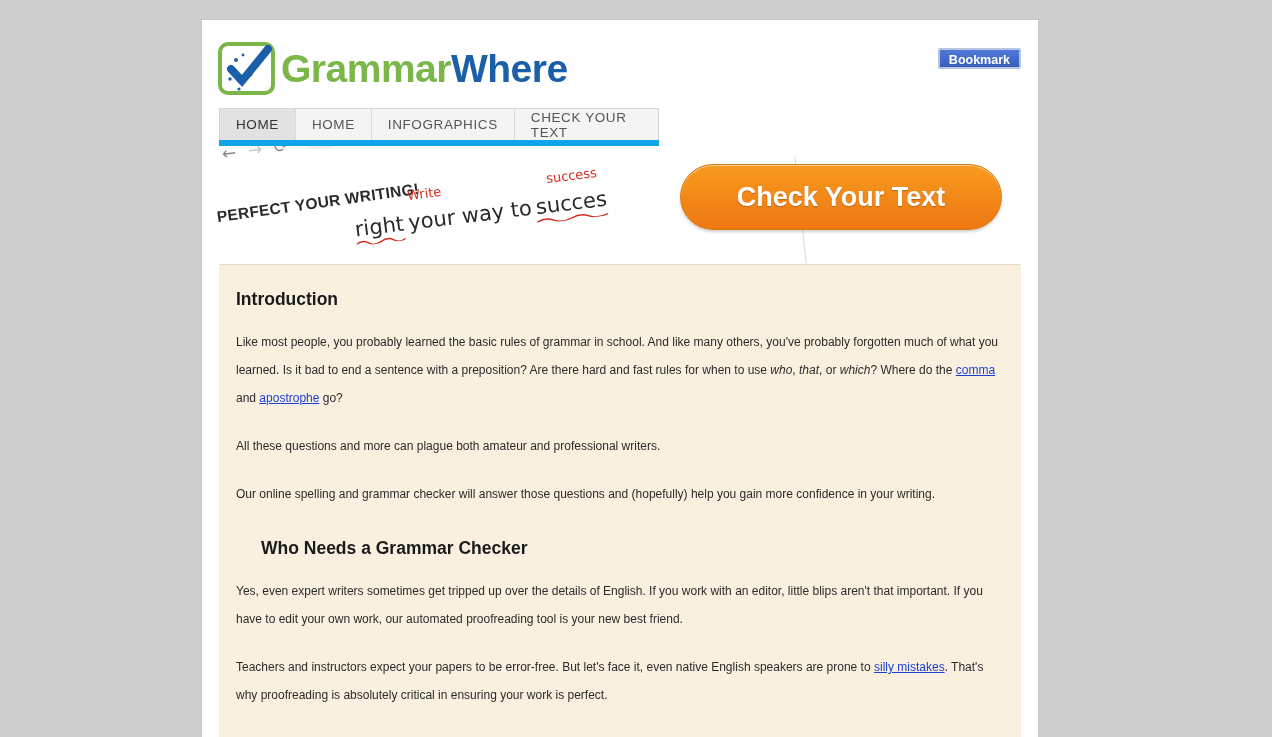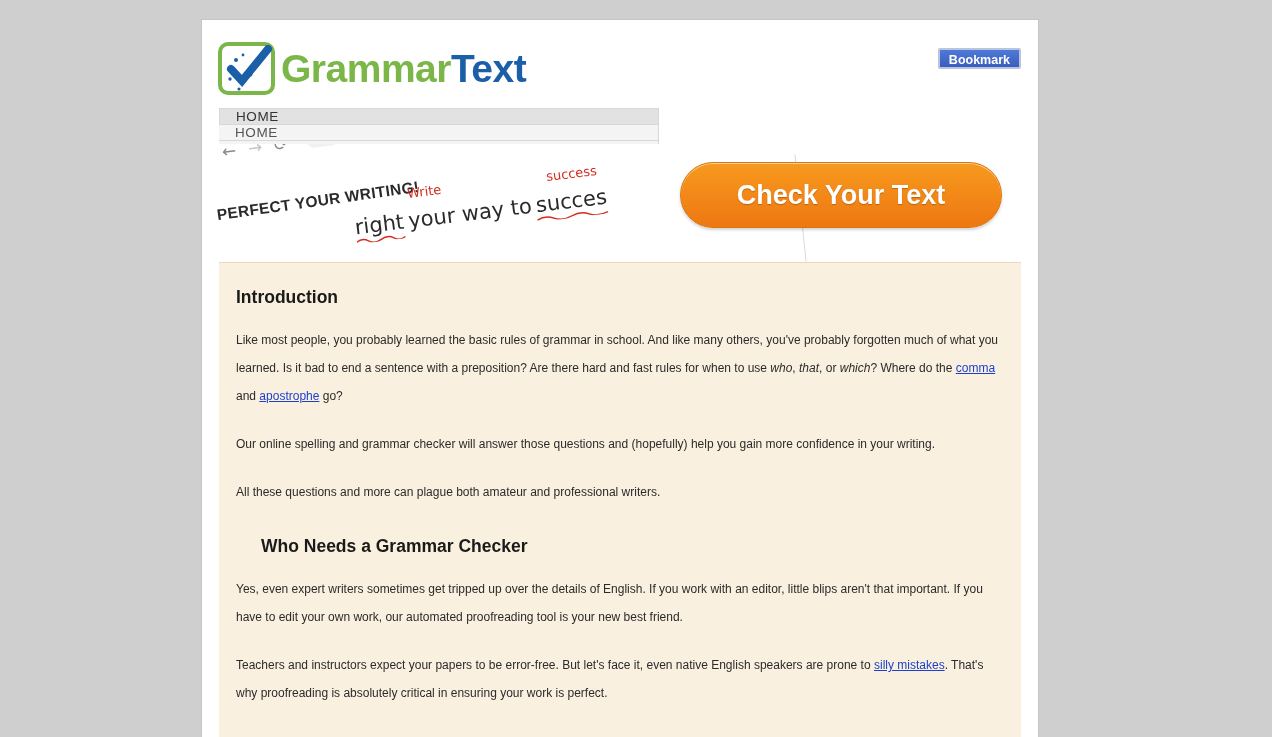--- a/index.html
+++ b/index.html
@@ -76,22 +76,21 @@
   }
 
   
   .nav {
     position: relative;
     margin-left: 17px;
     height: 32px;
     display: flex;
     align-items: stretch;
     width: 440px;
-    border-bottom: 4px solid #0ea5e9;
-    flex-direction: column;
+    border-bottom: 6px solid #0ea5e9;
   }
 
   .nav-item {
     font-size: 13.5px;
     letter-spacing: 0.6px;
     color: #555555;
     padding: 0 16px;
     display: flex;
     align-items: center;
     background: #f4f4f4;
@@ -271,21 +270,21 @@
         <svg width="57" height="53" viewBox="0 0 57 53">
           <path d="M10 24 L21 36 L47 4" stroke="#1b5fa8" stroke-width="8" fill="none" stroke-linecap="round"></path>
           <circle cx="15" cy="15" r="2" fill="#1b5fa8"></circle>
           <circle cx="9" cy="34" r="1.7" fill="#1b5fa8"></circle>
           <circle cx="22" cy="10" r="1.4" fill="#1b5fa8"></circle>
           <circle cx="30" cy="30" r="1.4" fill="#1b5fa8"></circle>
           <circle cx="18" cy="44" r="1.6" fill="#1b5fa8"></circle>
         </svg>
       </div>
       <div class="logo-text">
-        <span class="grammar">Grammar</span><span class="check">Text</span>
+        <span class="grammar">Grammar</span><span class="check">Where</span>
       </div>
     </div>
     <div class="bookmark">Bookmark</div>
   </div>
 
   <div class="nav">
     <div class="nav-item active">HOME</div>
     <div class="nav-item">HOME</div>
     <div class="nav-item">INFOGRAPHICS</div>
     <div class="nav-item">CHECK YOUR TEXT</div>
@@ -329,23 +328,23 @@
     <div class="hero-divider"></div>
 
     <div class="cta">Check Your Text</div>
   </div>
 
   <div class="article">
     <h2>Introduction</h2>
 
     <p><span>Like most people, you probably learned the basic rules of grammar in school. And like many others, you've probably forgotten much of what you learned. Is it bad to end a sentence with a preposition? Are there hard and fast rules for when to use </span><em>who</em><span>, </span><em>that</em><span>, or </span><em>which</em><span>? Where do the </span><a href="#">comma</a><span> and </span><a href="#">apostrophe</a><span> go?</span></p>
 
+    <p>All these questions and more can plague both amateur and professional writers.</p>
+
     <p>Our online spelling and grammar checker will answer those questions and (hopefully) help you gain more confidence in your writing.</p>
-
-    <p>All these questions and more can plague both amateur and professional writers.</p>
 
     <h2 class="second">Who Needs a Grammar Checker</h2>
 
     <p>Yes, even expert writers sometimes get tripped up over the details of English. If you work with an editor, little blips aren't that important. If you have to edit your own work, our automated proofreading tool is your new best friend.</p>
 
     <p><span>Teachers and instructors expect your papers to be error-free. But let's face it, even native English speakers are prone to </span><a href="#">silly mistakes</a><span>. That's why proofreading is absolutely critical in ensuring your work is perfect.</span></p>
   </div>
 
 </div>
 

